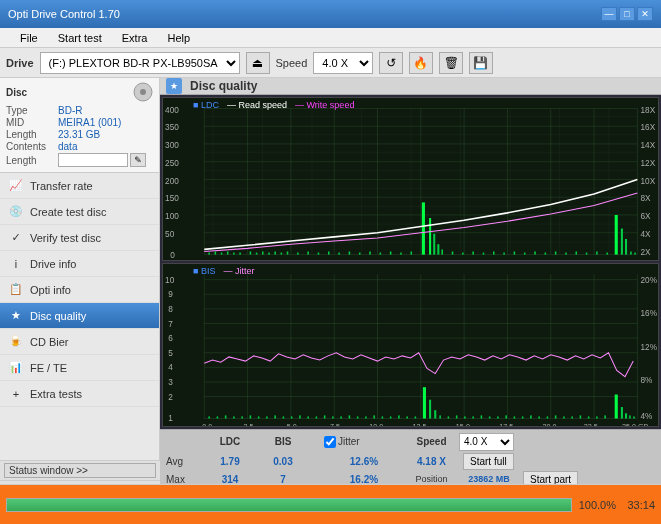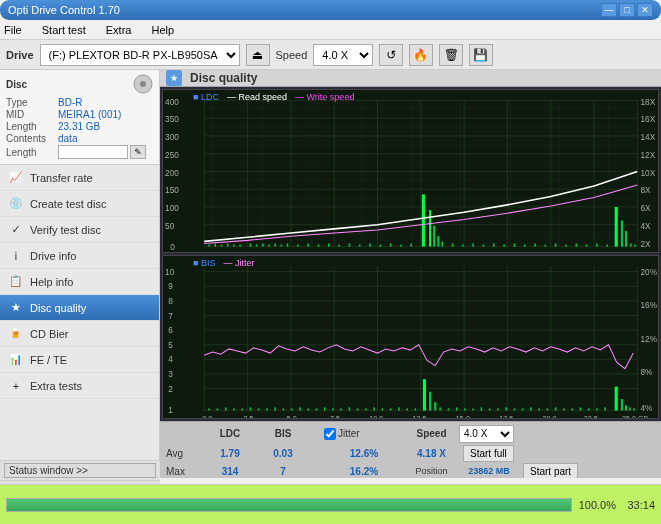--- a/index.html
+++ b/index.html
@@ -9,26 +9,25 @@
       background: #f0f0f0;
       font-family: 'Segoe UI', Tahoma, sans-serif;
       font-size: 11px;
       overflow: hidden;
     }
 
     
     .title-bar {
       background: linear-gradient(to bottom, #4a90d9, #2e6db4);
       color: white;
-      height: 20px;
+      height: 28px;
       display: flex;
       align-items: center;
       padding: 0 8px;
       justify-content: space-between;
-      border-radius: 9px;
     }
     .title-bar-controls {
       display: flex;
       gap: 2px;
     }
     .title-bar-btn {
       width: 16px;
       height: 14px;
       background: #5a9ae0;
       border: 1px solid #3a7ac0;
@@ -40,21 +39,21 @@
       cursor: pointer;
     }
 
     
     .menu-bar {
       background: #f0f0f0;
       border-bottom: 1px solid #ccc;
       height: 20px;
       display: flex;
       align-items: center;
-      padding: 0 0;
+      padding: 0 16px;
       gap: 12px;
     }
     .menu-item {
       font-size: 11px;
       cursor: pointer;
       padding: 2px 4px;
     }
 
     
     .toolbar {
@@ -368,21 +367,21 @@
       <div class="nav-item">
         <span class="nav-item-icon">✓</span>
         <span>Verify test disc</span>
       </div>
       <div class="nav-item">
         <span class="nav-item-icon">ℹ</span>
         <span>Drive info</span>
       </div>
       <div class="nav-item">
         <span class="nav-item-icon">📋</span>
-        <span>Help info</span>
+        <span>Opti info</span>
       </div>
       <div class="nav-item active">
         <span class="nav-item-icon">★</span>
         <span>Disc quality</span>
       </div>
       <div class="nav-item">
         <span class="nav-item-icon">🍺</span>
         <span>CD Bier</span>
       </div>
       <div class="nav-item">
@@ -711,19 +710,19 @@
 
     </div>
   </div>
 
 </div>
 
 <div class="status-bar" style="position:absolute; bottom:24px; left:0; width:160px; background:#e0e0e0; border-top:1px solid #ccc; height:20px; display:flex; align-items:center; padding:0 4px;">
   <span style="font-size:10px; color:#333;">Tests completed</span>
 </div>
 
-<div class="bottom-bar" style="position:absolute; bottom:0; left:0; width:100%; height:40px; background:#bef264; border-top:1px solid #ccc; display:flex; align-items:center; padding:0 6px; gap:4px;">
+<div class="bottom-bar" style="position:absolute; bottom:0; left:0; width:100%; height:40px; background:#f97316; border-top:1px solid #ccc; display:flex; align-items:center; padding:0 6px; gap:4px;">
   <div class="progress-bar-outer">
     <div class="progress-bar-inner" style="width:100%;"></div>
   </div>
   <span class="progress-text">100.0%</span>
   <span class="time-text">33:14</span>
 </div>
 
 </body></html>

